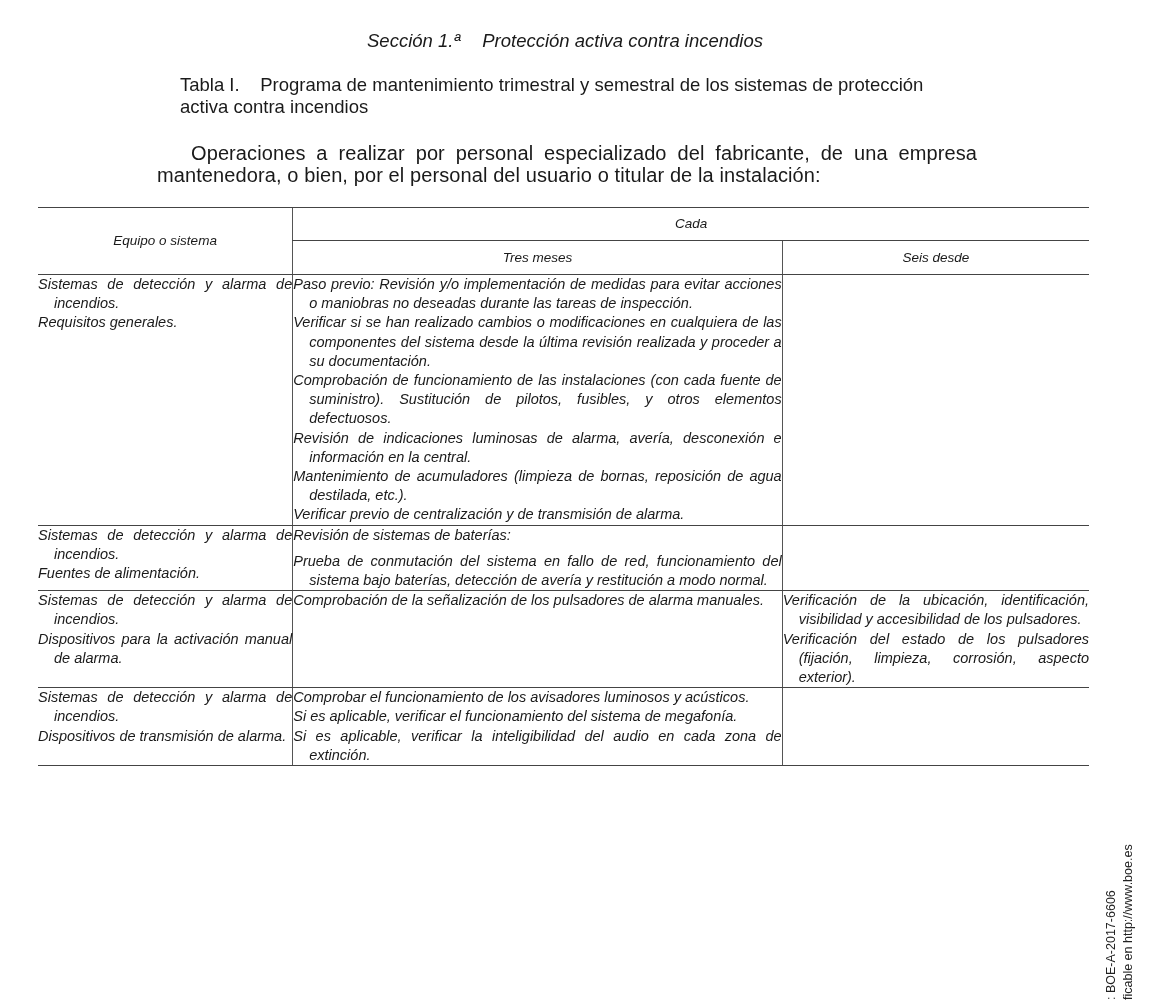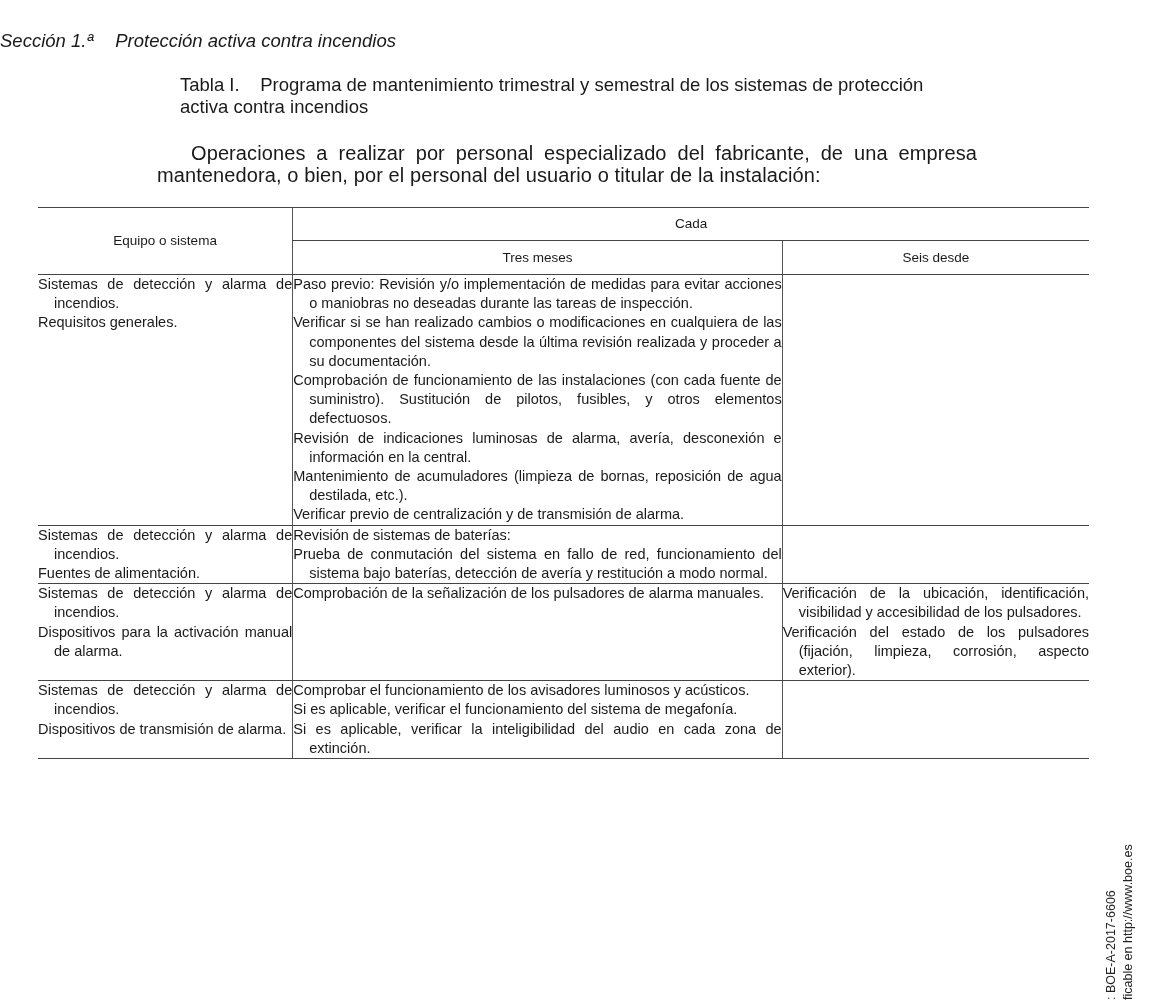--- a/index.html
+++ b/index.html
@@ -1,57 +1,57 @@
 <!DOCTYPE html>
 <html><head>
   <meta charset="utf-8">
   <style>
     html, body { margin: 0; padding: 0; background: #ffffff; }
     body {
       width: 1162px; height: 1005px; position: relative; overflow: hidden;
       font-family: "Liberation Sans", sans-serif; color: #1a1a1a;
     }
     .section-title {
-      position: absolute; top: 30px; left: 0; width: 1130px; text-align: left;
+      position: absolute; top: 30px; left: 0; width: 1130px; text-align: center;
       font-style: italic; font-size: 18.5px;
     }
     .section-title .gap { display: inline-block; width: 22px; }
     .table-title {
       position: absolute; top: 74px; left: 180px; width: 770px; 
       font-size: 18.5px; line-height: 22px;
     }
     .intro {
       position: absolute; top: 142px; left: 157px; width: 820px;
       font-size: 20px; line-height: 22px; text-align: justify;
       text-indent: 34px; letter-spacing: 0.1px;
     }
     table.main {
       position: absolute; top: 207px; left: 38px; width: 1051px;
       border-collapse: collapse; font-size: 14.5px; line-height: 19.2px;
       font-stretch: condensed;
     }
     table.main th, table.main td {
       border-top: 1.3px solid #444; border-bottom: 1.3px solid #444;
-      padding: 0; vertical-align: top;
+      padding: 0; vertical-align: top; font-style: italic;
     }
     table.main th { font-weight: normal; font-size: 13.5px; text-align: center; vertical-align: middle; }
     .vl { border-left: 1.5px solid #555; }
     .c1 { width: 254px; margin-left: 12px; }
     .c2 { width: 488px; }
     .c3 { width: 306px; }
     .hdr-cada { height: 33px; }
     .hdr-sub { height: 34px; }
     .cell { padding: 5px 4px 5px 1px; }
     .cell2 { padding: 5px 5px 5px 5px; }
     .p {
       text-align: justify; text-align-last: left;
       padding-left: 16px; text-indent: -16px; margin: 0;
       transform-origin: left top;
     }
-    .spaced { }
+    .spaced { margin-top: 7px; }
     .side-note {
       position: absolute; left: 1103px; top: 1000px; transform-origin: left top;
       transform: rotate(-90deg); font-size: 12.5px; line-height: 17px; white-space: nowrap;
       color: #222;
     }
   </style>
 </head>
 <body>
 
 <div class="section-title">

